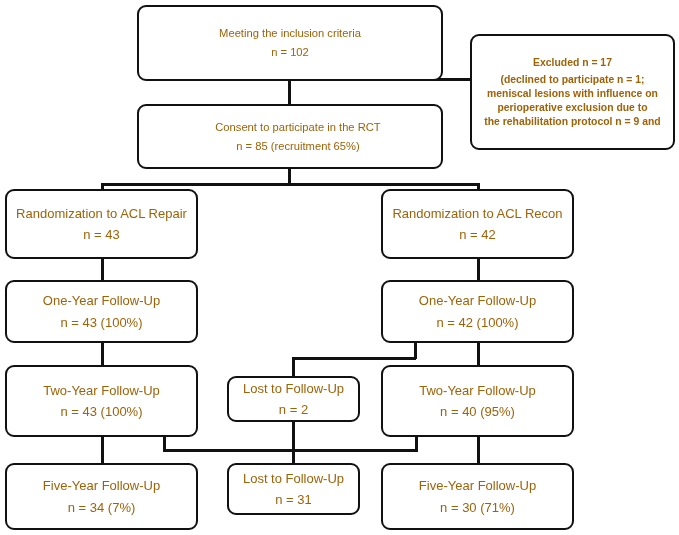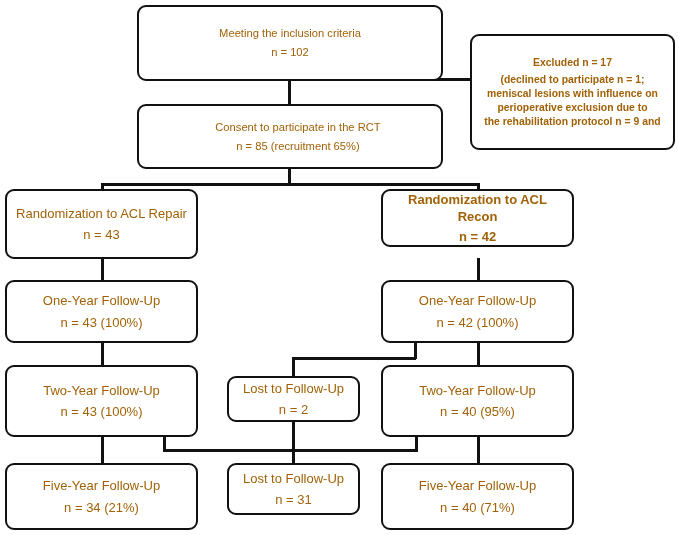--- a/index.html
+++ b/index.html
@@ -106,21 +106,21 @@
     <span class="gap"></span>
     <span class="line t13">n = 85 (recruitment 65%)</span>
   </div>
 
   <div class="node" style="left:5px; top:189px; width:193px; height:70px;">
     <span class="line t12">Randomization to ACL Repair</span>
     <span class="gap"></span>
     <span class="line t12">n = 43</span>
   </div>
 
-  <div class="node" style="left:381px; top:189px; width:193px; height:58px;font-weight:bold;">
+  <div class="node" style="left:381px; top:189px; width:193px; height:70px;">
     <span class="line t12">Randomization to ACL Recon</span>
     <span class="gap"></span>
     <span class="line t12">n = 42</span>
   </div>
 
   <div class="node" style="left:5px; top:280px; width:193px; height:63px;">
     <span class="line t12">One-Year Follow-Up</span>
     <span class="gap"></span>
     <span class="line t12">n = 43 (100%)</span>
   </div>
@@ -145,28 +145,28 @@
 
   <div class="node" style="left:381px; top:365px; width:193px; height:72px;">
     <span class="line t12">Two-Year Follow-Up</span>
     <span class="gap"></span>
     <span class="line t12">n = 40 (95%)</span>
   </div>
 
   <div class="node" style="left:5px; top:463px; width:193px; height:67px;">
     <span class="line t12">Five-Year Follow-Up</span>
     <span class="gap"></span>
-    <span class="line t12">n = 34 (21%)</span>
+    <span class="line t12">n = 34 (7%)</span>
   </div>
 
   <div class="node" style="left:227px; top:463px; width:133px; height:52px;">
     <span class="line t12">Lost to Follow-Up</span>
     <span class="gap"></span>
     <span class="line t12">n = 31</span>
   </div>
 
   <div class="node" style="left:381px; top:463px; width:193px; height:67px;">
     <span class="line t12">Five-Year Follow-Up</span>
     <span class="gap"></span>
-    <span class="line t12">n = 40 (71%)</span>
+    <span class="line t12">n = 30 (71%)</span>
   </div>
 
 </div>
 
 </body></html>

